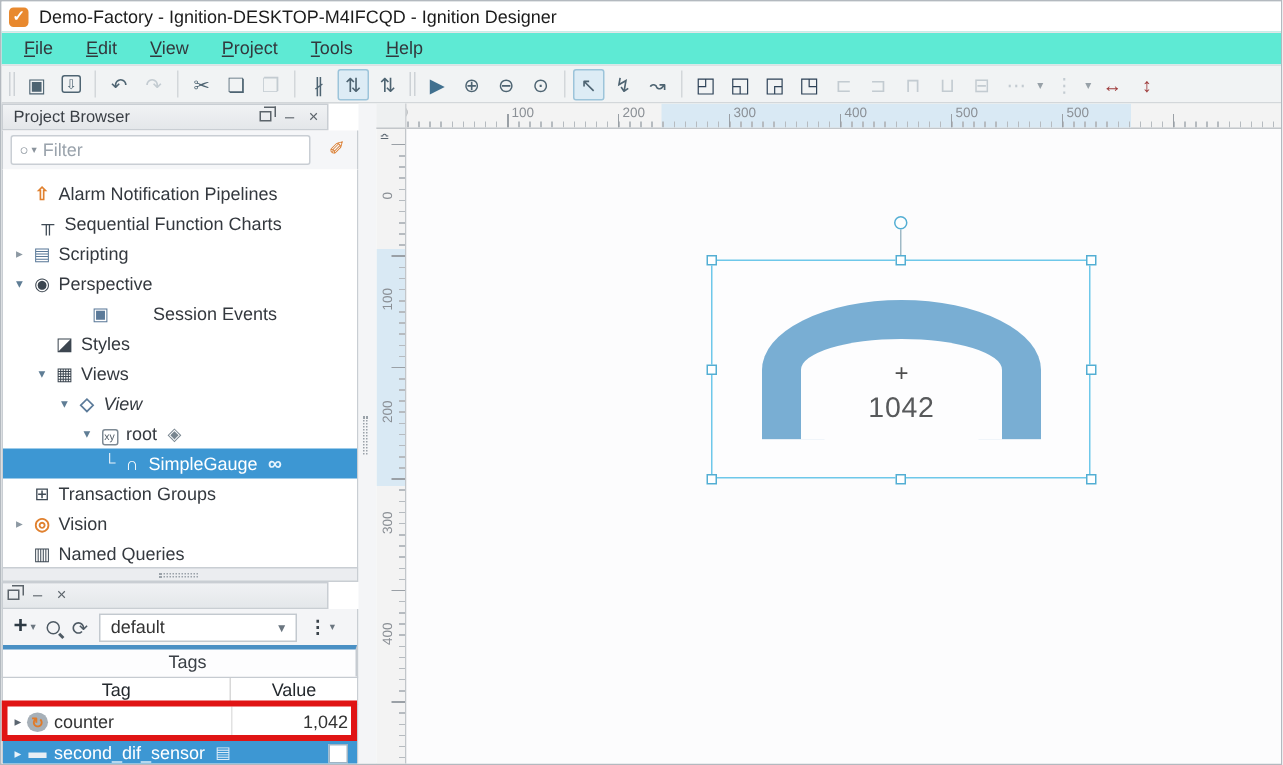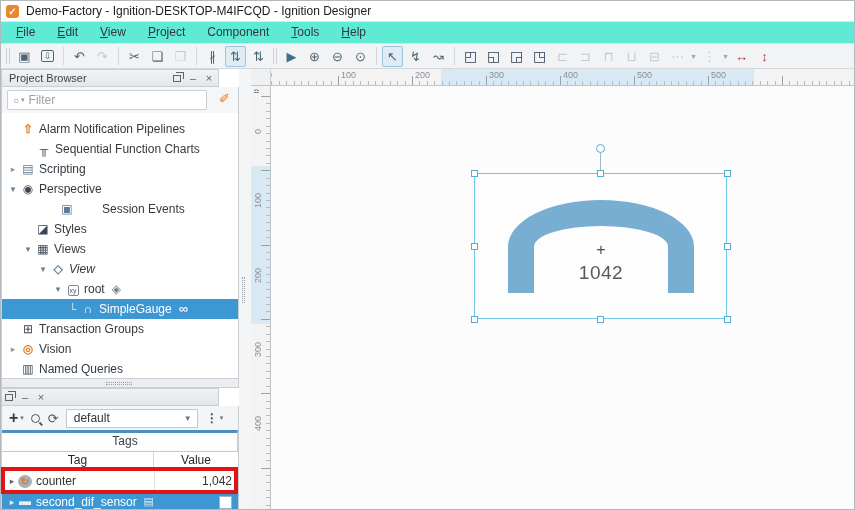--- a/index.html
+++ b/index.html
@@ -164,21 +164,20 @@
   <div id="titlebar">
     <div id="app-icon">✓</div>
     <div id="title-text">Demo-Factory - Ignition-DESKTOP-M4IFCQD - Ignition Designer</div>
   </div>
 
   <div id="menubar">
       <span class="menu-item"><u>F</u>ile</span>
       <span class="menu-item"><u>E</u>dit</span>
       <span class="menu-item"><u>V</u>iew</span>
       <span class="menu-item"><u>P</u>roject</span>
-      <span class="menu-item">Component</span>
       <span class="menu-item"><u>T</u>ools</span>
       <span class="menu-item"><u>H</u>elp</span>
     </div>
 
   <div id="toolbar">
       <div class="tb-handle"></div>
       <div class="tb-btn">
         <span>▣</span>
       </div>
       <div class="tb-btn boxed">
@@ -293,21 +292,21 @@
     </div>
     <span id="pb-pin">✐</span>
   </div>
 
   <div id="pb-tree">
       <div class="tree-row" style="padding-left: 4px;">
         <span class="twisty"></span>
         <span class="tree-ico ic-alarm-pipelines-icon"></span>
         <span>Alarm Notification Pipelines</span>
       </div>
-      <div class="tree-row" style="padding-left: 20px;">
+      <div class="tree-row" style="padding-left: 8px;">
         <span class="twisty"></span>
         <span class="tree-ico ic-sfc-icon"></span>
         <span>Sequential Function Charts</span>
       </div>
       <div class="tree-row" style="padding-left: 4px;">
         <span class="twisty closed">▸</span>
         <span class="tree-ico ic-scripting-icon"></span>
         <span>Scripting</span>
       </div>
       <div class="tree-row" style="padding-left: 4px;">

